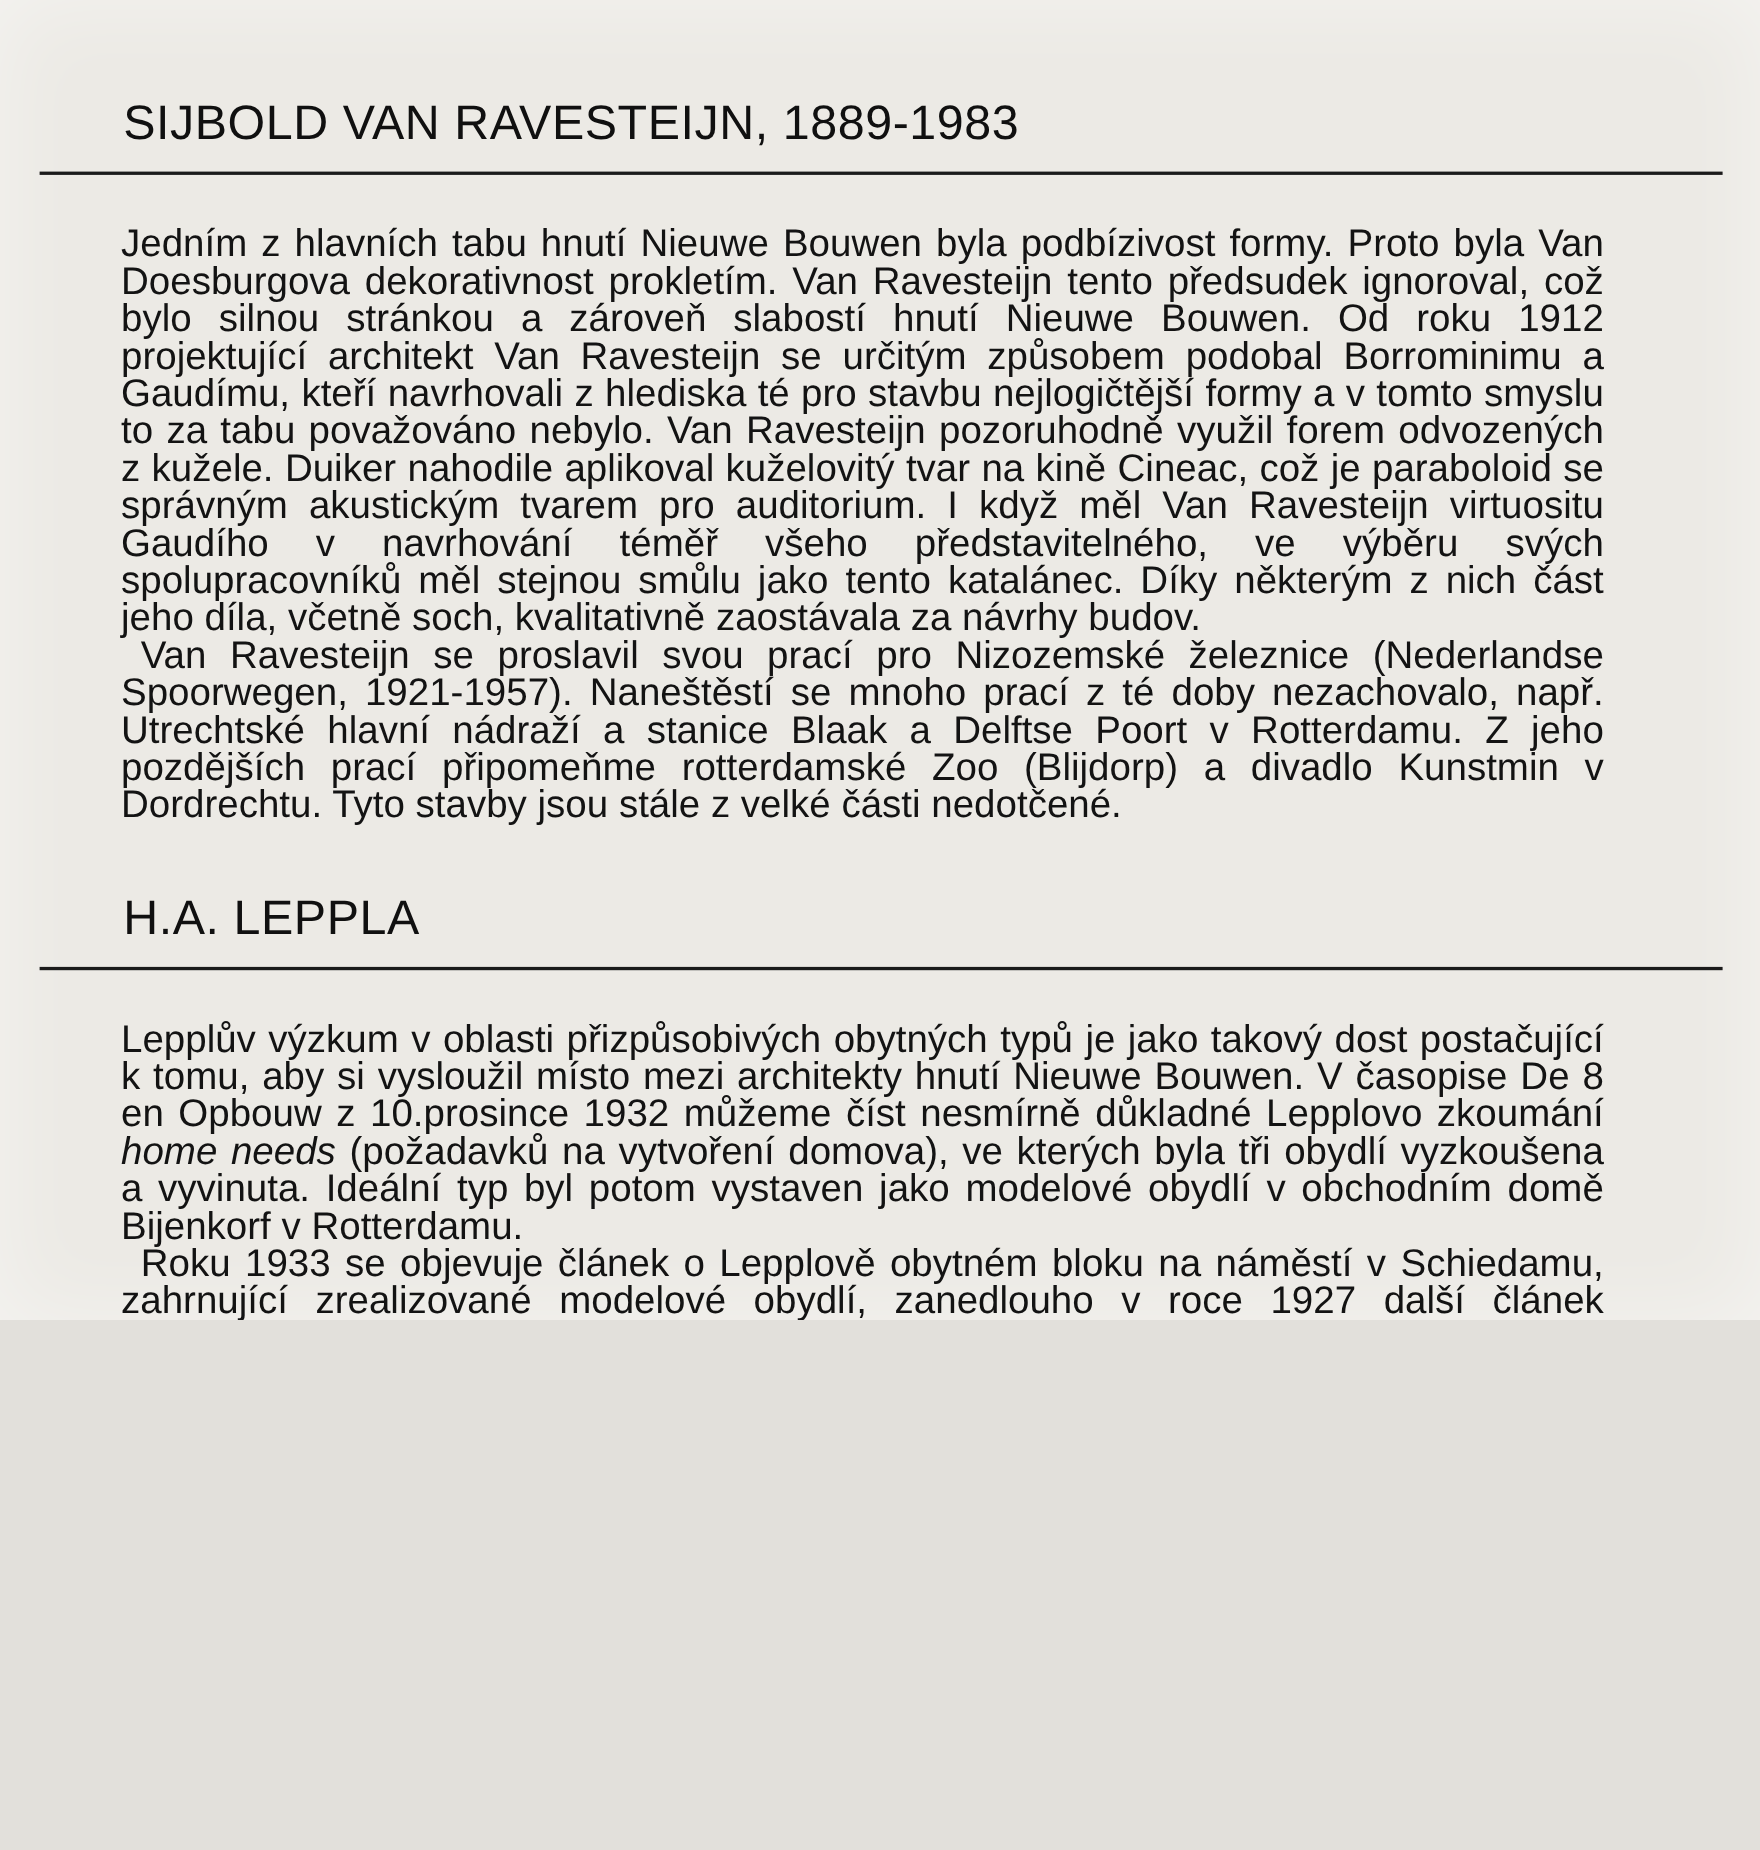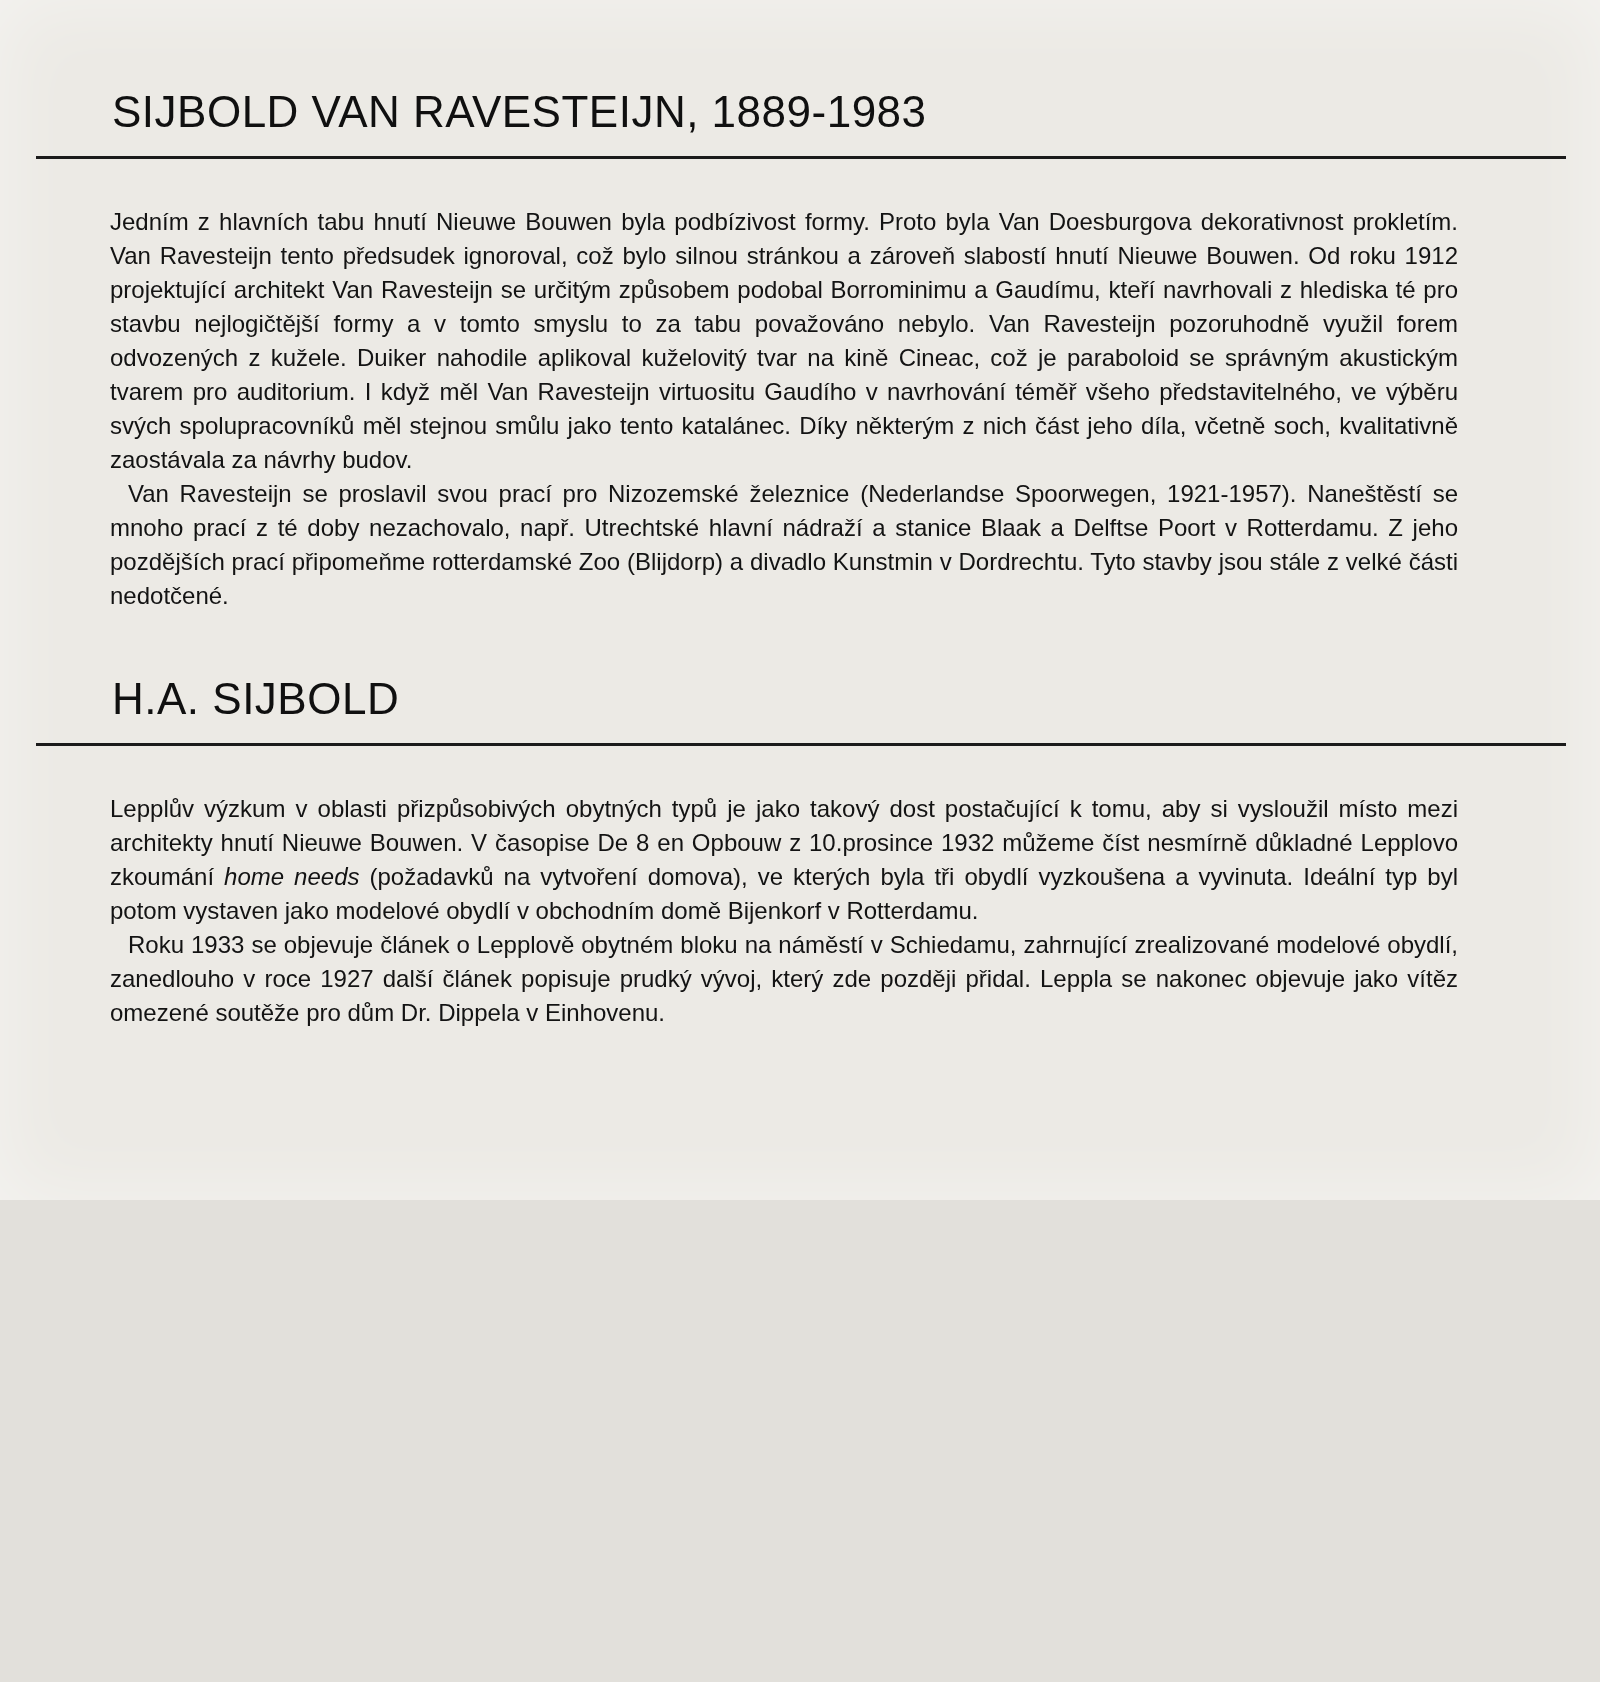--- a/index.html
+++ b/index.html
@@ -32,21 +32,21 @@
     white-space: nowrap;
   }
   .rule {
     border: none;
     border-top: 3px solid #1b1b1b;
     height: 0;
     margin: 0 34px 0 36px;
   }
   .body-text {
     margin: 46px 142px 0 110px;
-    font-size: 24px;
+    font-size: 35px;
     line-height: 34px;
     text-align: justify;
     color: #131313;
   }
   .body-text p { margin: 0; }
   .body-text p.indented { text-indent: 18px; }
   .section-2 { margin-top: 62px; }
   .italic-term { }
   .page-number {
     position: absolute;
@@ -68,21 +68,21 @@
     <section>
       <h1 class="section-title">SIJBOLD VAN RAVESTEIJN, 1889-1983</h1>
       <hr class="rule">
       <div class="body-text">
         <p>Jedním z hlavních tabu hnutí Nieuwe Bouwen byla podbízivost formy. Proto byla Van Doesburgova dekorativnost prokletím. Van Ravesteijn tento předsudek ignoroval, což bylo silnou stránkou a zároveň slabostí hnutí Nieuwe Bouwen. Od roku 1912 projektující architekt Van Ravesteijn se určitým způsobem podobal Borrominimu a Gaudímu, kteří navrhovali z hlediska té pro stavbu nejlogičtější formy a v tomto smyslu to za tabu považováno nebylo. Van Ravesteijn pozoruhodně využil forem odvozených z kužele. Duiker nahodile aplikoval kuželovitý tvar na kině Cineac, což je paraboloid se správným akustickým tvarem pro auditorium. I když měl Van Ravesteijn virtuositu Gaudího v navrhování téměř všeho představitelného, ve výběru svých spolupracovníků měl stejnou smůlu jako tento katalánec. Díky některým z nich část jeho díla, včetně soch, kvalitativně zaostávala za návrhy budov.</p>
         <p class="indented">Van Ravesteijn se proslavil svou prací pro Nizozemské železnice (Nederlandse Spoorwegen, 1921-1957). Naneštěstí se mnoho prací z té doby nezachovalo, např. Utrechtské hlavní nádraží a stanice Blaak a Delftse Poort v Rotterdamu. Z jeho pozdějších prací připomeňme rotterdamské Zoo (Blijdorp) a divadlo Kunstmin v Dordrechtu. Tyto stavby jsou stále z velké části nedotčené.</p>
       </div>
     </section>
 
     <section class="section-2">
-      <h1 class="section-title">H.A. SIJBOLD</h1>
+      <h1 class="section-title">H.A. LEPPLA</h1>
       <hr class="rule">
       <div class="body-text">
         <p><span>Lepplův výzkum v oblasti přizpůsobivých obytných typů je jako takový dost postačující k tomu, aby si vysloužil místo mezi architekty hnutí Nieuwe Bouwen. V časopise De 8 en Opbouw z 10.prosince 1932 můžeme číst nesmírně důkladné Lepplovo zkoumání </span><em class="italic-term">home needs</em><span> (požadavků na vytvoření domova), ve kterých byla tři obydlí vyzkoušena a vyvinuta. Ideální typ byl potom vystaven jako modelové obydlí v obchodním domě Bijenkorf v Rotterdamu.</span></p>
         <p class="indented">Roku 1933 se objevuje článek o Lepplově obytném bloku na náměstí v Schiedamu, zahrnující zrealizované modelové obydlí, zanedlouho v roce 1927 další článek popisuje prudký vývoj, který zde později přidal. Leppla se nakonec objevuje jako vítěz omezené soutěže pro dům Dr. Dippela v Einhovenu.</p>
       </div>
     </section>
 
   </div>
 
   <div class="page-number">- 20 -</div>

